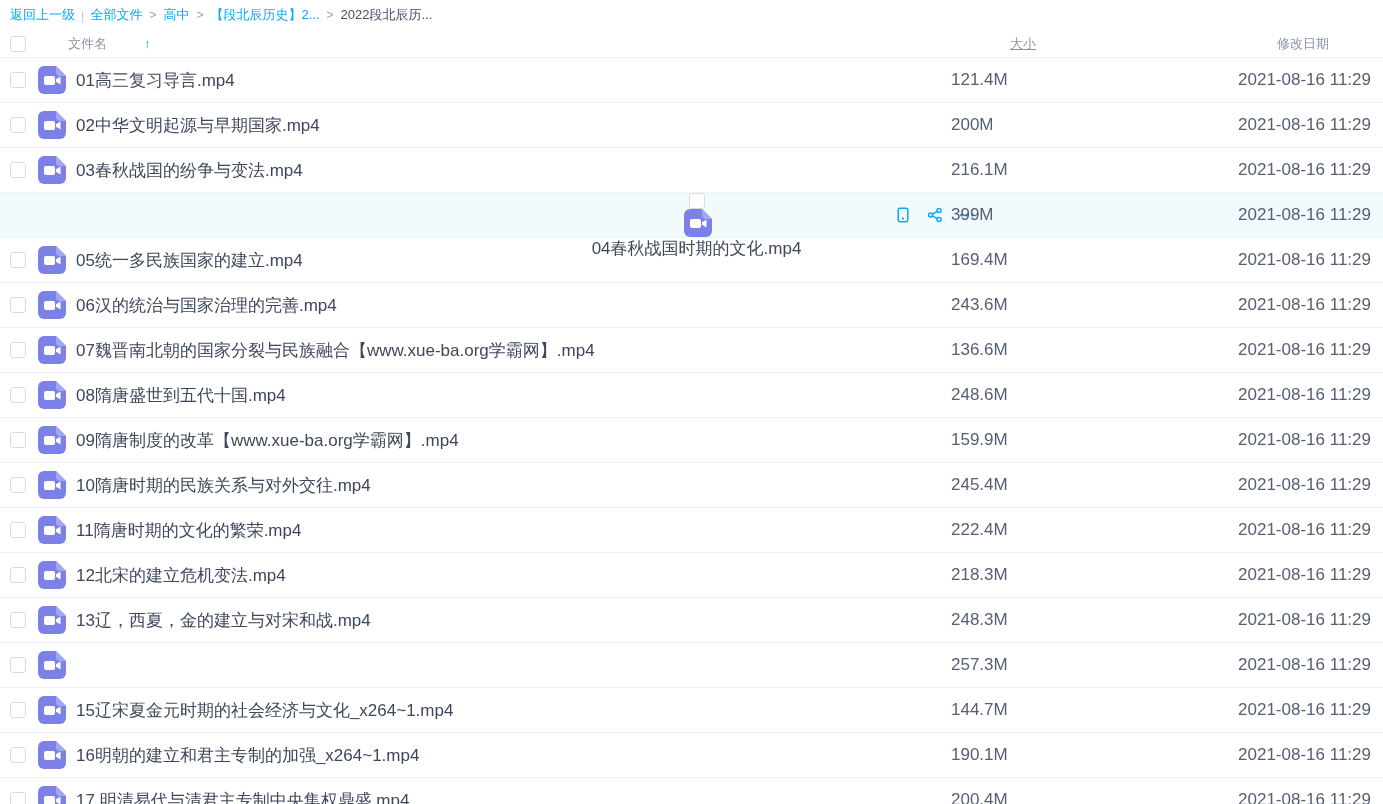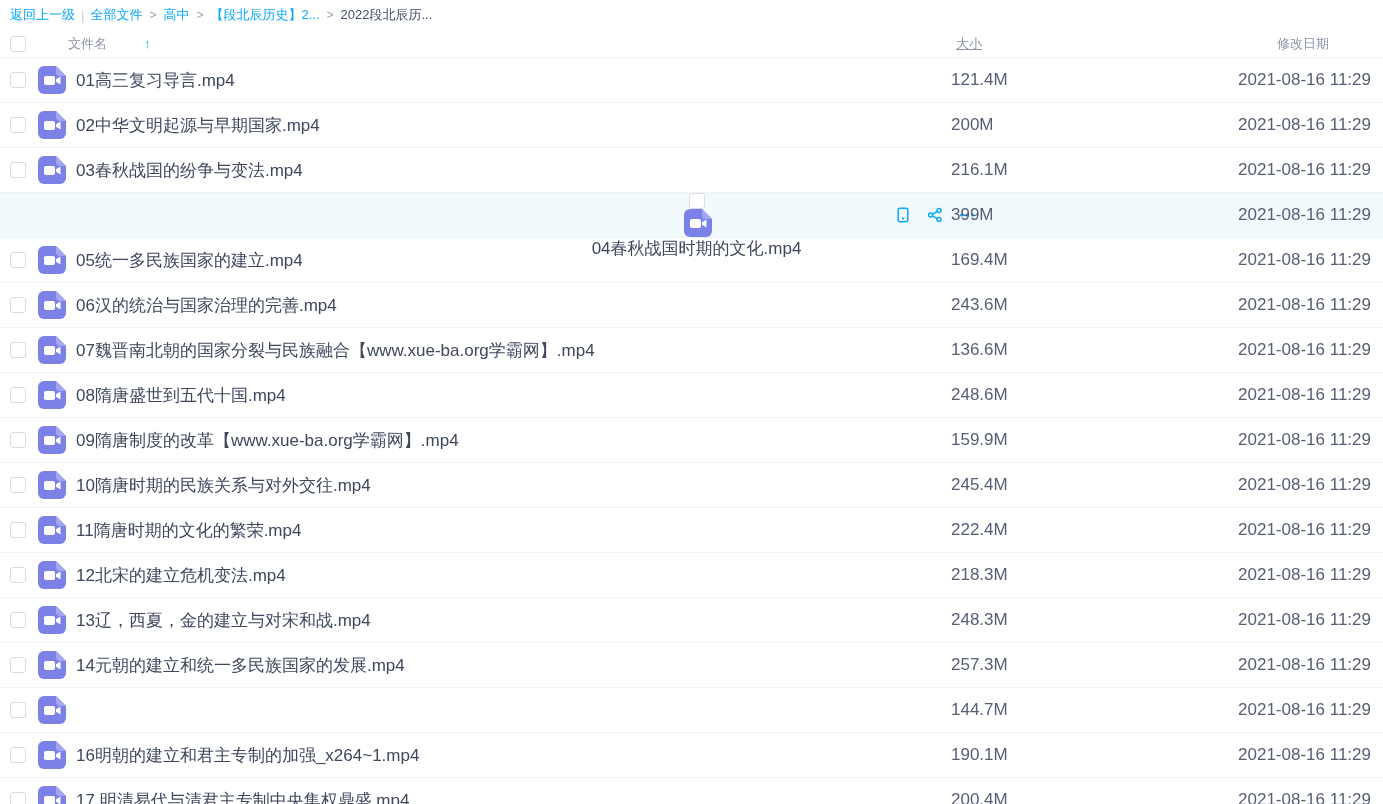--- a/index.html
+++ b/index.html
@@ -28,21 +28,21 @@
     border-bottom:1px solid #eef0f4;
     gap:32px;
   }
   .checkbox {
     width:16px; height:16px; border:1px solid #d8dce5; border-radius:3px;
     background:#fff; margin-left:10px; flex:0 0 16px; cursor:pointer;
   }
   .thead .head-name { margin-left:10px; }
   .sort-arrow { color:#06a7ff; font-weight:bold; margin-left:5px; font-size:13px; }
   .col-size-pos { position:absolute; left:951px; top:50%; transform:translateY(-50%); }
-  .head-size-pos { position:absolute; left:956px; top:50%; transform:translateY(-50%);text-decoration:underline; }
+  .head-size-pos { position:absolute; left:1010px; top:50%; transform:translateY(-50%);text-decoration:underline; }
   .col-date-pos { position:absolute; right:12px; top:50%; transform:translateY(-50%); }
   .head-date-pos { position:absolute; left:1277px; top:50%; transform:translateY(-50%); }
 
   
   .row {
     height:45px; display:flex; align-items:center; position:relative;
     border-bottom:1px solid #f0f2f6; font-size:17px; cursor:default;
   }
   .row.active { background:#f3fafe; border-bottom-color:#e4f2fc;flex-direction:column; }
   .ficon { width:28px; height:28px; margin-left:12px; flex:0 0 28px; display:block; }
@@ -276,33 +276,33 @@
   </div>
 
   <div class="row">
     <span class="checkbox"></span>
     <svg class="ficon" viewBox="0 0 28 28">
       <path d="M6 0 h12 l10 10 v12 a6 6 0 0 1 -6 6 h-16 a6 6 0 0 1 -6 -6 v-16 a6 6 0 0 1 6 -6 z" fill="#7c81e8"></path>
       <path d="M18 0 l10 10 h-6 a4 4 0 0 1 -4 -4 z" fill="#a3a7f0"></path>
       <rect x="6" y="10" width="11" height="9" rx="2" fill="#ffffff"></rect>
       <path d="M18 13.2 L22.5 10.4 V18.6 L18 15.8 Z" fill="#ffffff"></path>
     </svg>
-    <span class="fname">14元朝的建立和统一多民族国家的发展.mp4</span>
     <span class="fsize col-size-pos">257.3M</span>
     <span class="fdate col-date-pos">2021-08-16 11:29</span>
   </div>
 
   <div class="row">
     <span class="checkbox"></span>
     <svg class="ficon" viewBox="0 0 28 28">
       <path d="M6 0 h12 l10 10 v12 a6 6 0 0 1 -6 6 h-16 a6 6 0 0 1 -6 -6 v-16 a6 6 0 0 1 6 -6 z" fill="#7c81e8"></path>
       <path d="M18 0 l10 10 h-6 a4 4 0 0 1 -4 -4 z" fill="#a3a7f0"></path>
       <rect x="6" y="10" width="11" height="9" rx="2" fill="#ffffff"></rect>
       <path d="M18 13.2 L22.5 10.4 V18.6 L18 15.8 Z" fill="#ffffff"></path>
     </svg>
+    <span class="fname">15辽宋夏金元时期的社会经济与文化_x264~1.mp4</span>
     <span class="fsize col-size-pos">144.7M</span>
     <span class="fdate col-date-pos">2021-08-16 11:29</span>
   </div>
 
   <div class="row">
     <span class="checkbox"></span>
     <svg class="ficon" viewBox="0 0 28 28">
       <path d="M6 0 h12 l10 10 v12 a6 6 0 0 1 -6 6 h-16 a6 6 0 0 1 -6 -6 v-16 a6 6 0 0 1 6 -6 z" fill="#7c81e8"></path>
       <path d="M18 0 l10 10 h-6 a4 4 0 0 1 -4 -4 z" fill="#a3a7f0"></path>
       <rect x="6" y="10" width="11" height="9" rx="2" fill="#ffffff"></rect>

